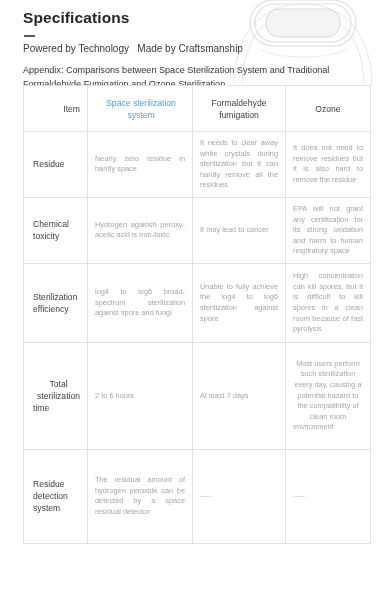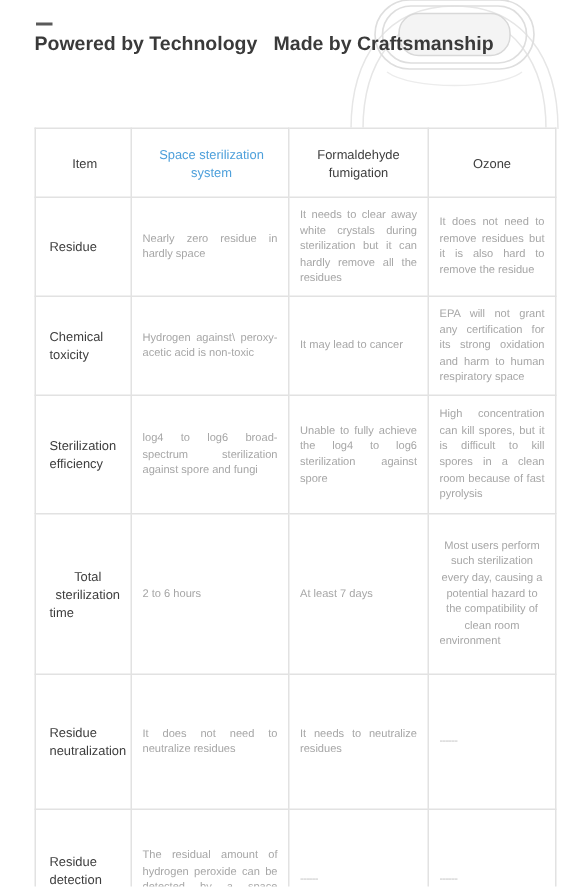--- a/index.html
+++ b/index.html
@@ -44,22 +44,22 @@
     margin: 0;
     line-height: 20px;
   }
   .title-rule {
     width: 11px;
     height: 2px;
     background: #5a5a5a;
     margin: 7px 0 6px 1px;
   }
   .tagline {
-    font-size: 13px;
-    font-weight: bold;
+    font-size: 10px;
+    font-weight: normal;
     color: #3a3a3a;
     line-height: 12px;
     margin: 0;
     white-space: pre;
   }
   .appendix {
     font-size: 9.1px;
     color: #333333;
     line-height: 13.5px;
     margin: 9px 0 0 0;
@@ -93,21 +93,21 @@
 
   thead th {
     font-size: 8.6px;
     font-weight: normal;
     text-align: center;
     color: #3d3d3d;
     line-height: 12px;
     height: 33px;
   }
   thead th.h-item {
-    text-align: center;
+    text-align: right;
     padding-left: 9px;
   }
   thead th.h-space {
     color: #4ea0db;
     text-align: center;
     padding-left: 9px;
   }
 
   tbody td {
     font-size: 7.4px;
@@ -153,22 +153,24 @@
     <rect x="22" y="2" width="106" height="46" rx="23" ry="23"></rect>
     <rect x="27" y="6" width="96" height="38" rx="19" ry="19"></rect>
   </g>
   <rect x="38" y="11" width="74" height="28" rx="13" ry="13" fill="#f4f4f4" stroke="#d8d8d8" stroke-width="1"></rect>
   <g fill="none" stroke="#ececec" stroke-width="1">
     <path d="M30 50 C 46 62, 104 62, 120 50"></path>
   </g>
 </svg>
 
 <div class="page-head">
+  <h1 class="page-title">Specifications</h1>
   <div class="title-rule"></div>
   <p class="tagline">Powered by Technology   Made by Craftsmanship</p>
+  <p class="appendix">Appendix: Comparisons between Space Sterilization System and Traditional Formaldehyde Fumigation and Ozone Sterilization</p>
 </div>
 
 <div class="table-wrap">
   <table class="compare">
     <colgroup>
       <col class="col-item">
         <col class="col-space">
         <col class="col-form">
         <col class="col-ozone">
     </colgroup>
@@ -198,26 +200,20 @@
         <td>log4 to log6 broad-spectrum sterilization against spore and fungi</td>
         <td>Unable to fully achieve the log4 to log6 sterilization against spore</td>
         <td>High concentration can kill spores, but it is difficult to kill spores in a clean room because of fast pyrolysis</td>
       </tr>
       <tr class="r-total">
         <td class="rowhead">Total sterilization time</td>
         <td>2 to 6 hours</td>
         <td>At least 7 days</td>
         <td>Most users perform such sterilization every day, causing a potential hazard to the compatibility of clean room environment</td>
       </tr>
-      <tr class="r-neutral">
-        <td class="rowhead">Residue neutralization</td>
-        <td>It does not need to neutralize residues</td>
-        <td>It needs to neutralize residues</td>
-        <td class="dash">------</td>
-      </tr>
       <tr class="r-detect">
         <td class="rowhead">Residue detection system</td>
         <td>The residual amount of hydrogen peroxide can be detected by a space residual detector</td>
         <td class="dash">------</td>
         <td class="dash">------</td>
       </tr>
     </tbody>
   </table>
 </div>
 

